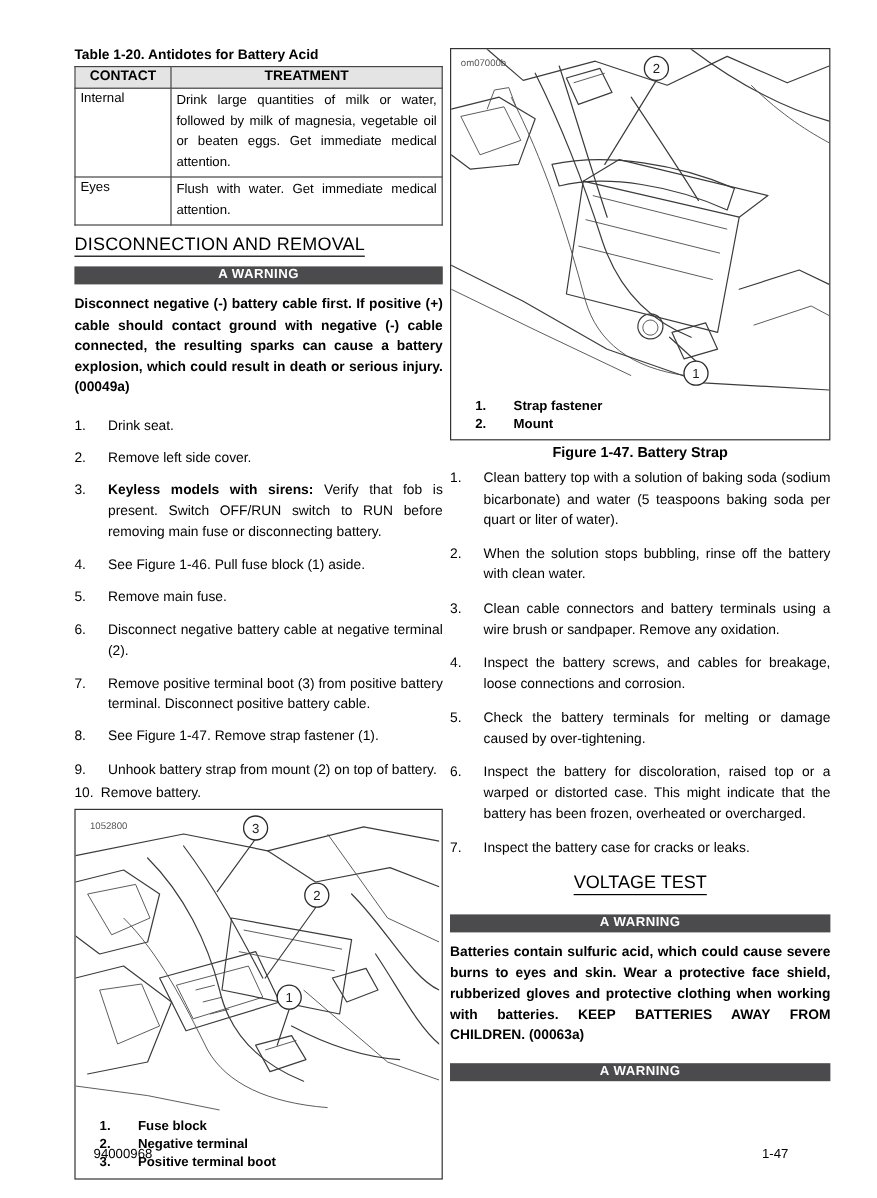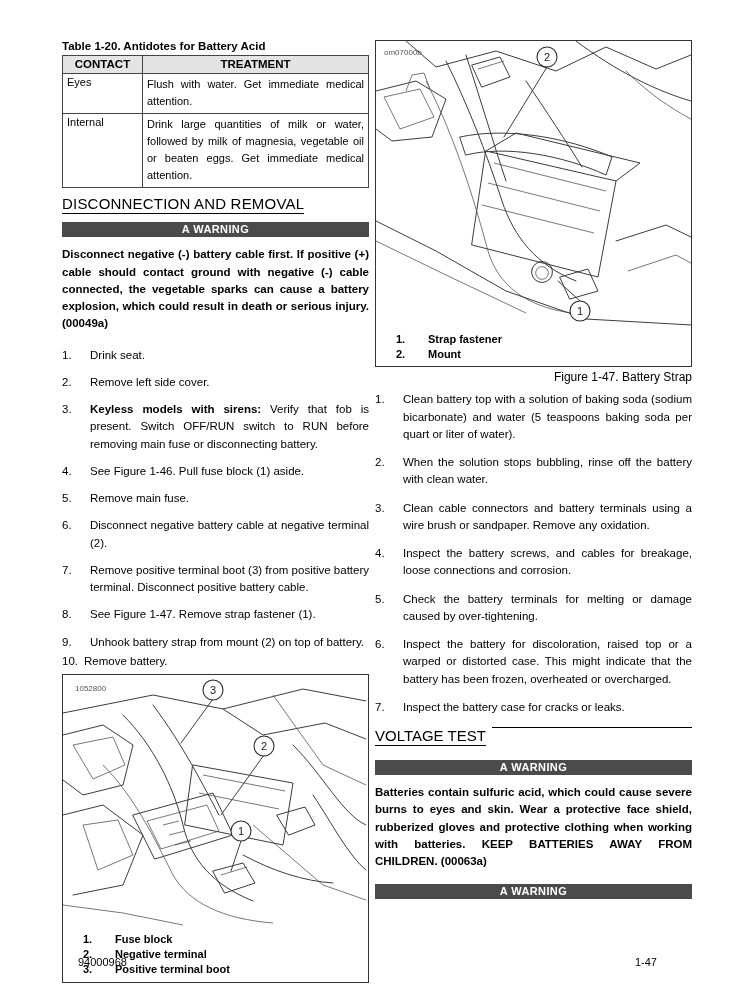--- a/index.html
+++ b/index.html
@@ -13,21 +13,21 @@
   .tbl-title { font-size: 11.5px; font-weight: bold; margin-bottom: 3px; }
   table.antidote { border-collapse: collapse; width: 100%; margin-bottom: 7px; }
   table.antidote th, table.antidote td { border: 1px solid #444; font-size: 11px; padding: 2px 4px 3px 4px; vertical-align: top; margin-left: 29px; }
   table.antidote th { background: #e4e4e4; font-weight: bold; text-align: center; font-size: 11.5px; }
   table.antidote td.contact { width: 80px; }
   table.antidote td.treatment { text-align: justify; line-height: 1.55; }
 
   
   .section-heading { font-size: 15px; font-weight: 400; letter-spacing: 0.2px; margin: 4px 0 10px 0; }
   .section-heading .ht { border-bottom: 1.5px solid #000; padding-bottom: 1px; }
-  .heading-row { display: flex; align-items: flex-start; margin: 8px 0 14px 0; }
+  .heading-row { display: flex; align-items: center; margin: 8px 0 14px 0; flex-direction: column; }
   .heading-row .ht { font-size: 15px; font-weight: 400; border-bottom: 1.5px solid #000; padding-bottom: 1px; }
   .heading-row .hfill { flex: 1; border-bottom: 1.5px solid #000; margin: 0 0 1px 6px; }
 
   
   .warn-banner { background: #4b4b4d; color: #fff; font-weight: bold; font-size: 11px; text-align: center; letter-spacing: 0.4px; height: 15px; line-height: 15px; margin-bottom: 9px; }
   .warn-text { font-size: 11.5px; font-weight: bold; text-align: justify; line-height: 1.5; margin-bottom: 14px; }
 
   
   .step { display: flex; font-size: 11.5px; line-height: 1.5; margin-bottom: 10px; }
   .step .num { flex: 0 0 28px; }
@@ -36,21 +36,21 @@
   .steps-left .step:nth-child(9) { margin-bottom: 2px; }
   .steps-left .step:nth-child(10) { margin-bottom: 4px; }
   .steps-left .step:nth-child(10) .num { flex: 0 0 22px; }
 
   
   .figure-box { border: 1px solid #333; background: #fff; }
   .fig-drawing { display: block; }
   .fig-legend { padding: 1px 0 4px 20px; }
   .legend-row { display: flex; font-size: 11px; font-weight: bold; line-height: 1.38; }
   .legend-row .lnum { flex: 0 0 32px; }
-  .fig-caption-left { text-align: right; font-size: 12px; font-weight: normal; margin: 3px 0 7px 0; }
+  .fig-caption-left { text-align: center; font-size: 12px; font-weight: bold; margin: 3px 0 7px 0; }
 
   
   .footer { position: absolute; left: 78px; right: 39px; bottom: 30px; display: flex; justify-content: space-between; font-size: 11px; gap: 31px; }
 
   svg .lw { stroke: #3c3c3c; stroke-width: 1; fill: none; stroke-linecap: round; stroke-linejoin: round; }
   svg .lw2 { stroke: #565656; stroke-width: 0.8; fill: none; }
   svg .callout circle { fill: #fff; stroke: #2b2b2b; stroke-width: 1.1; }
   svg .callout text { font-family: "Liberation Sans", sans-serif; font-size: 11px; fill: #1c1c1c; text-anchor: middle; }
   svg .figcode { font-family: "Liberation Sans", sans-serif; font-size: 8px; fill: #555; }
 </style>
@@ -64,36 +64,36 @@
 
       <div class="tbl-title">Table 1-20. Antidotes for Battery Acid</div>
 
       <table class="antidote">
         <tbody>
             <tr>
           <th>CONTACT</th>
           <th>TREATMENT</th>
         </tr>
         <tr>
+          <td class="contact">Internal</td>
+          <td class="treatment">Drink large quantities of milk or water, followed by milk of magnesia, vegetable oil or beaten eggs. Get immediate medical attention.</td>
+        </tr>
+        <tr>
           <td class="contact">Eyes</td>
           <td class="treatment">Flush with water. Get immediate medical attention.</td>
         </tr>
-        <tr>
-          <td class="contact">Internal</td>
-          <td class="treatment">Drink large quantities of milk or water, followed by milk of magnesia, vegetable oil or beaten eggs. Get immediate medical attention.</td>
-        </tr>
       </tbody>
         </table>
 
       <div class="section-heading">
         <span class="ht">DISCONNECTION AND REMOVAL</span>
       </div>
 
       <div class="warn-banner">A WARNING</div>
-      <div class="warn-text">Disconnect negative (-) battery cable first. If positive (+) cable should contact ground with negative (-) cable connected, the vegetable sparks can cause a battery explosion, which could result in death or serious injury. (00049a)</div>
+      <div class="warn-text">Disconnect negative (-) battery cable first. If positive (+) cable should contact ground with negative (-) cable connected, the resulting sparks can cause a battery explosion, which could result in death or serious injury. (00049a)</div>
 
       <div class="steps-left">
         <div class="step">
           <span class="num">1.</span>
           <span class="txt">Drink seat.</span>
         </div>
         <div class="step">
           <span class="num">2.</span>
           <span class="txt">Remove left side cover.</span>
         </div>

